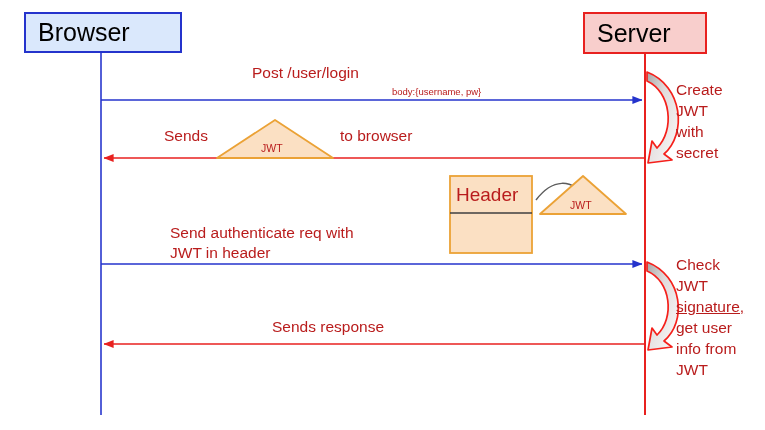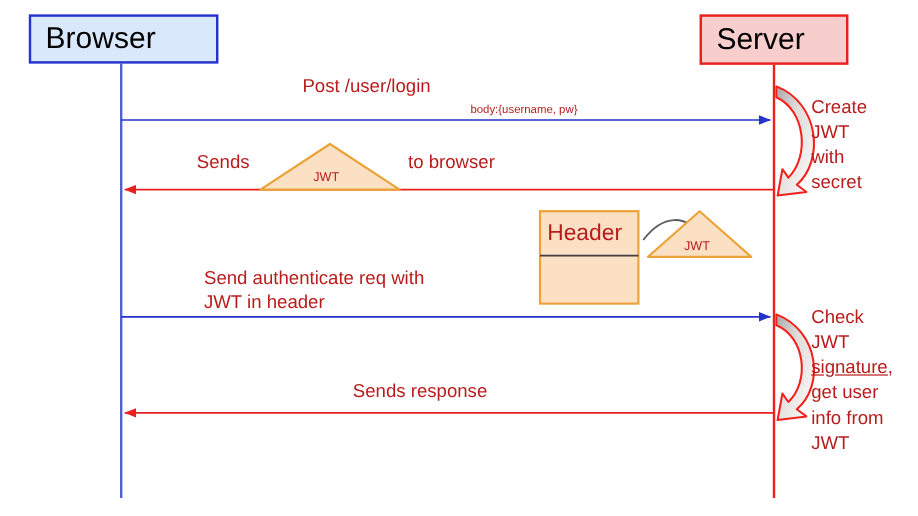--- a/index.html
+++ b/index.html
@@ -143,21 +143,21 @@
   <div class="txt msg-sub" style="left:392px; top:86px;">body:{username, pw}</div>
 
   <div class="txt msg-label" style="left:164px; top:127px;">Sends</div>
 
   <div class="txt msg-label" style="left:340px; top:127px;">to browser</div>
 
   <div class="txt msg-label" style="left:170px; top:224px;">Send authenticate req with</div>
 
   <div class="txt msg-label" style="left:170px; top:244px;">JWT in header</div>
 
-  <div class="txt msg-label" style="left:294px; top:318px;text-align:center;">Sends response</div>
+  <div class="txt msg-label" style="left:272px; top:318px;text-align:center;">Sends response</div>
 
   <div class="txt note-label" style="left:676px; top:79px;">Create</div>
   <div class="txt note-label" style="left:676px; top:100px;">JWT</div>
   <div class="txt note-label" style="left:676px; top:121px;text-align:center;">with</div>
   <div class="txt note-label" style="left:676px; top:142px;">secret</div>
 
   <div class="txt note-label" style="left:676px; top:254px;">Check</div>
   <div class="txt note-label" style="left:676px; top:275px;">JWT</div>
   <div class="txt note-label" style="left:676px; top:296px;text-decoration:underline;">signature,</div>
   <div class="txt note-label" style="left:676px; top:317px;">get user</div>

